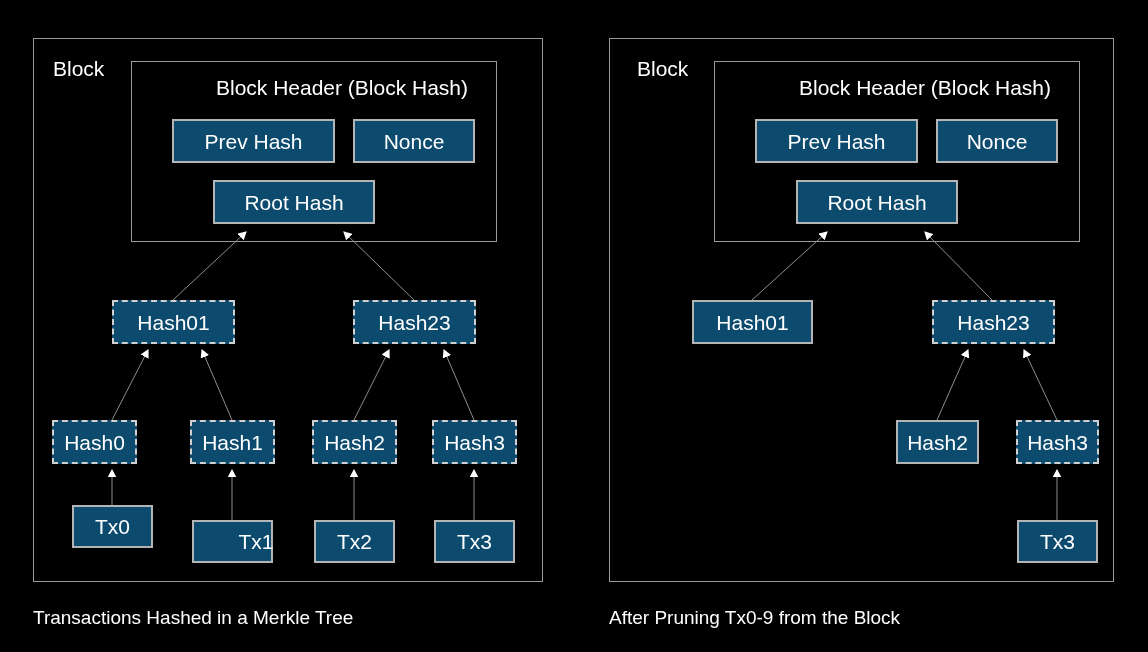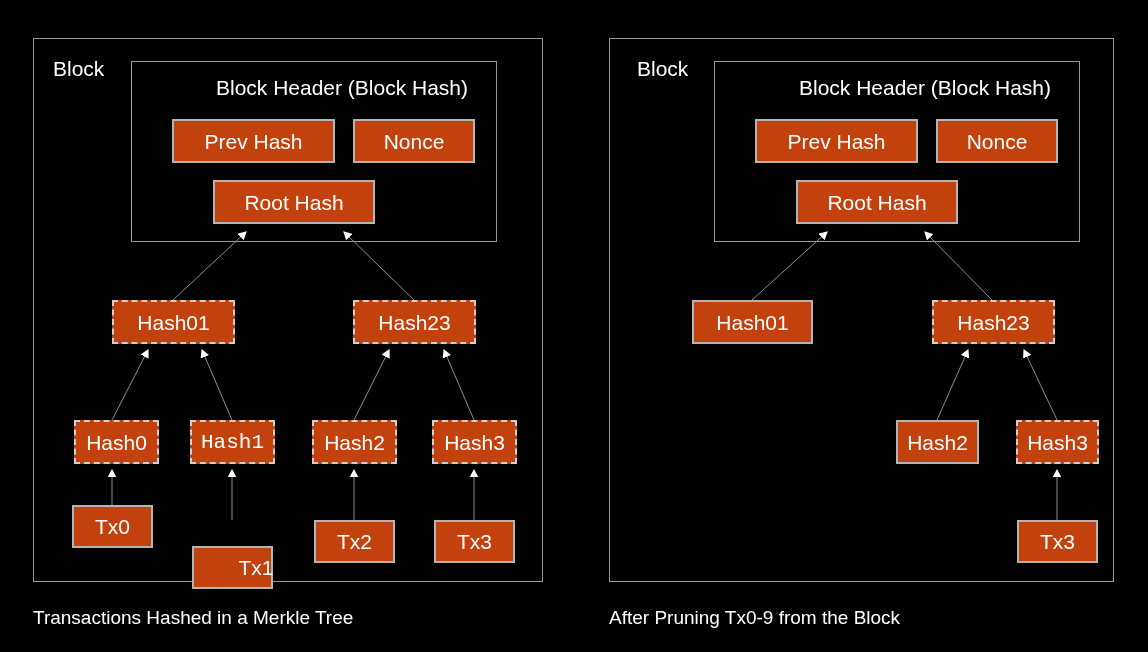--- a/index.html
+++ b/index.html
@@ -62,21 +62,21 @@
   }
   .node {
     position: absolute;
     box-sizing: border-box;
     display: flex;
     align-items: center;
     justify-content: center;
     font-size: 21px;
     line-height: 1;
     color: #ffffff;
-    background: #c2410c;
+    background: #0c4a6e;
     white-space: nowrap;
     letter-spacing: 0px;
   }
   .node.solid {
     border: 2px solid #b4b4b4;
   }
   .node.dashed {
     border: 2px dashed #d0d0d0;
   }
   .caption {
@@ -144,31 +144,31 @@
     <div class="node solid" style="left:172px; top:119px; width:163px; height:44px;">Prev Hash</div>
 
     <div class="node solid" style="left:353px; top:119px; width:122px; height:44px;">Nonce</div>
 
     <div class="node solid" style="left:213px; top:180px; width:162px; height:44px;">Root Hash</div>
 
     <div class="node dashed" style="left:112px; top:300px; width:123px; height:44px;">Hash01</div>
 
     <div class="node dashed" style="left:353px; top:300px; width:123px; height:44px;">Hash23</div>
 
-    <div class="node dashed" style="left:74px; top:420px; width:85px; height:44px;">Hash0</div>
-
-    <div class="node dashed" style="left:190px; top:420px; width:85px; height:44px;font-family:Liberation Mono, monospace;">Hash1</div>
+    <div class="node dashed" style="left:52px; top:420px; width:85px; height:44px;">Hash0</div>
+
+    <div class="node dashed" style="left:190px; top:420px; width:85px; height:44px;">Hash1</div>
 
     <div class="node dashed" style="left:312px; top:420px; width:85px; height:44px;">Hash2</div>
 
     <div class="node dashed" style="left:432px; top:420px; width:85px; height:44px;">Hash3</div>
 
     <div class="node solid" style="left:72px; top:505px; width:81px; height:43px;">Tx0</div>
 
-    <div class="node solid" style="left:192px; top:546px; width:81px; height:43px;padding-left:47px;">Tx1</div>
+    <div class="node solid" style="left:192px; top:520px; width:81px; height:43px;padding-left:47px;">Tx1</div>
 
     <div class="node solid" style="left:314px; top:520px; width:81px; height:43px;text-align:right;">Tx2</div>
 
     <div class="node solid" style="left:434px; top:520px; width:81px; height:43px;">Tx3</div>
 
     <div class="caption" style="left:33px; top:608px; width:510px;">Transactions Hashed in a Merkle Tree</div>
   </div>
 
   <div class="panel">
 

